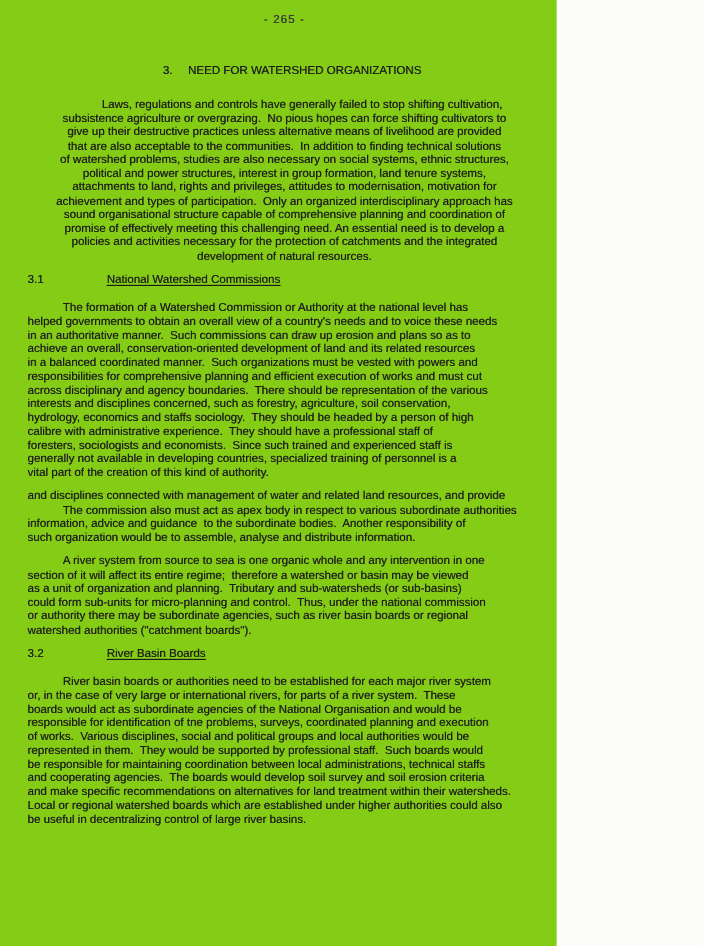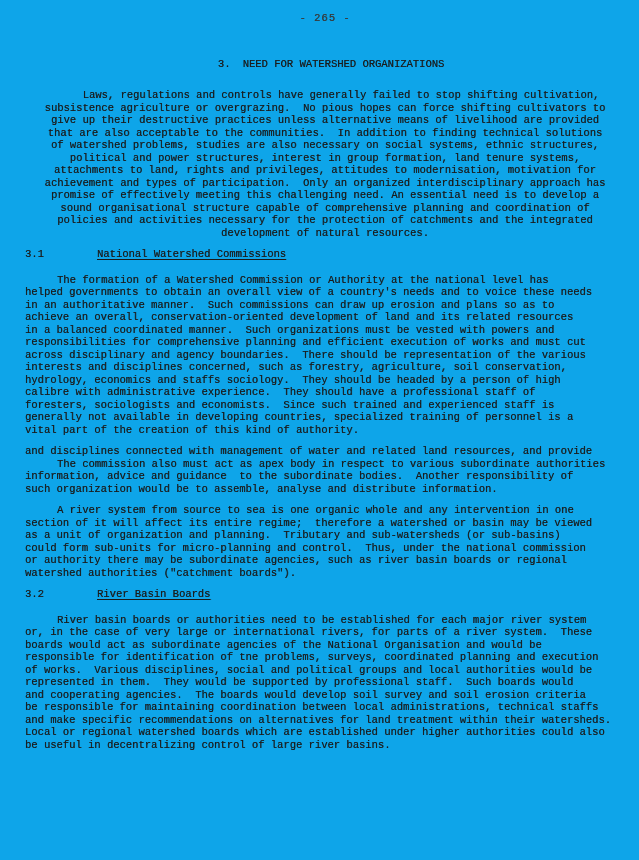--- a/index.html
+++ b/index.html
@@ -2,27 +2,27 @@
 <html><head>
 <meta charset="utf-8">
 <style>
   html, body {
     margin: 0;
     padding: 0;
     background: #fcfcfa;
   }
   .page {
     position: relative;
-    width: 639px;
+    width: 506px;
     height: 860px;
     box-sizing: border-box;
     padding: 12px 14px 0 25px;
-    background: #0ea5e9;
+    background: #84cc16;
     overflow: hidden;
-    font-family: Liberation Mono, monospace;
+    font-family: Liberation Sans, sans-serif;
     font-size: 10.5px;
     color: #1b1b1b;
     text-shadow: 0.3px 0 rgba(25,25,25,0.65);
   }
   .page-number {
     text-align: center;
     line-height: 12.5px;
     color: #3d3d3d;
     letter-spacing: 1px;
   }
@@ -61,22 +61,22 @@
         <div class="sec-title-row"><span class="sec-num">3.</span><span class="sec-title">NEED FOR WATERSHED ORGANIZATIONS</span></div>
         <div class="paragraph">
           <div class="line first">Laws, regulations and controls have generally failed to stop shifting cultivation,</div>
           <div class="line">subsistence agriculture or overgrazing.  No pious hopes can force shifting cultivators to</div>
           <div class="line">give up their destructive practices unless alternative means of livelihood are provided</div>
           <div class="line">that are also acceptable to the communities.  In addition to finding technical solutions</div>
           <div class="line">of watershed problems, studies are also necessary on social systems, ethnic structures,</div>
           <div class="line">political and power structures, interest in group formation, land tenure systems,</div>
           <div class="line">attachments to land, rights and privileges, attitudes to modernisation, motivation for</div>
           <div class="line">achievement and types of participation.  Only an organized interdisciplinary approach has</div>
+          <div class="line">sound organisational structure capable of comprehensive planning and coordination of</div>
           <div class="line">promise of effectively meeting this challenging need. An essential need is to develop a</div>
-          <div class="line">sound organisational structure capable of comprehensive planning and coordination of</div>
           <div class="line">policies and activities necessary for the protection of catchments and the integrated</div>
           <div class="line">development of natural resources.</div>
         </div>
       </section>
       <section class="doc-section" id="sec-1">
         <div class="sec-title-row"><span class="sec-num">3.1</span><span class="sec-title underlined">National Watershed Commissions</span></div>
         <div class="paragraph">
           <div class="line first">The formation of a Watershed Commission or Authority at the national level has</div>
           <div class="line">helped governments to obtain an overall view of a country's needs and to voice these needs</div>
           <div class="line">in an authoritative manner.  Such commissions can draw up erosion and plans so as to</div>
@@ -108,21 +108,21 @@
       </section>
       <section class="doc-section" id="sec-2">
         <div class="sec-title-row"><span class="sec-num">3.2</span><span class="sec-title underlined">River Basin Boards</span></div>
         <div class="paragraph">
           <div class="line first">River basin boards or authorities need to be established for each major river system</div>
           <div class="line">or, in the case of very large or international rivers, for parts of a river system.  These</div>
           <div class="line">boards would act as subordinate agencies of the National Organisation and would be</div>
           <div class="line">responsible for identification of tne problems, surveys, coordinated planning and execution</div>
           <div class="line">of works.  Various disciplines, social and political groups and local authorities would be</div>
           <div class="line">represented in them.  They would be supported by professional staff.  Such boards would</div>
+          <div class="line">be responsible for maintaining coordination between local administrations, technical staffs</div>
           <div class="line">and cooperating agencies.  The boards would develop soil survey and soil erosion criteria</div>
-          <div class="line">be responsible for maintaining coordination between local administrations, technical staffs</div>
           <div class="line">and make specific recommendations on alternatives for land treatment within their watersheds.</div>
           <div class="line">Local or regional watershed boards which are established under higher authorities could also</div>
           <div class="line">be useful in decentralizing control of large river basins.</div>
         </div>
       </section>
     </main>
 </div>
 
 </body></html>

